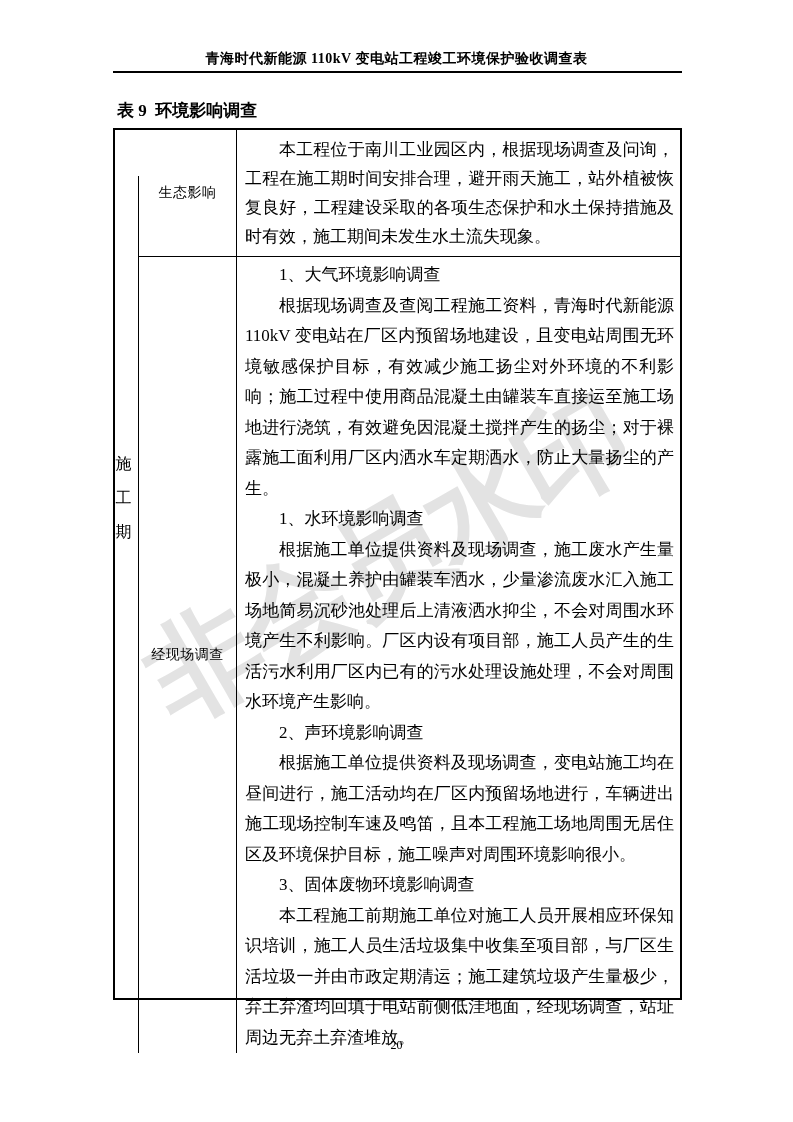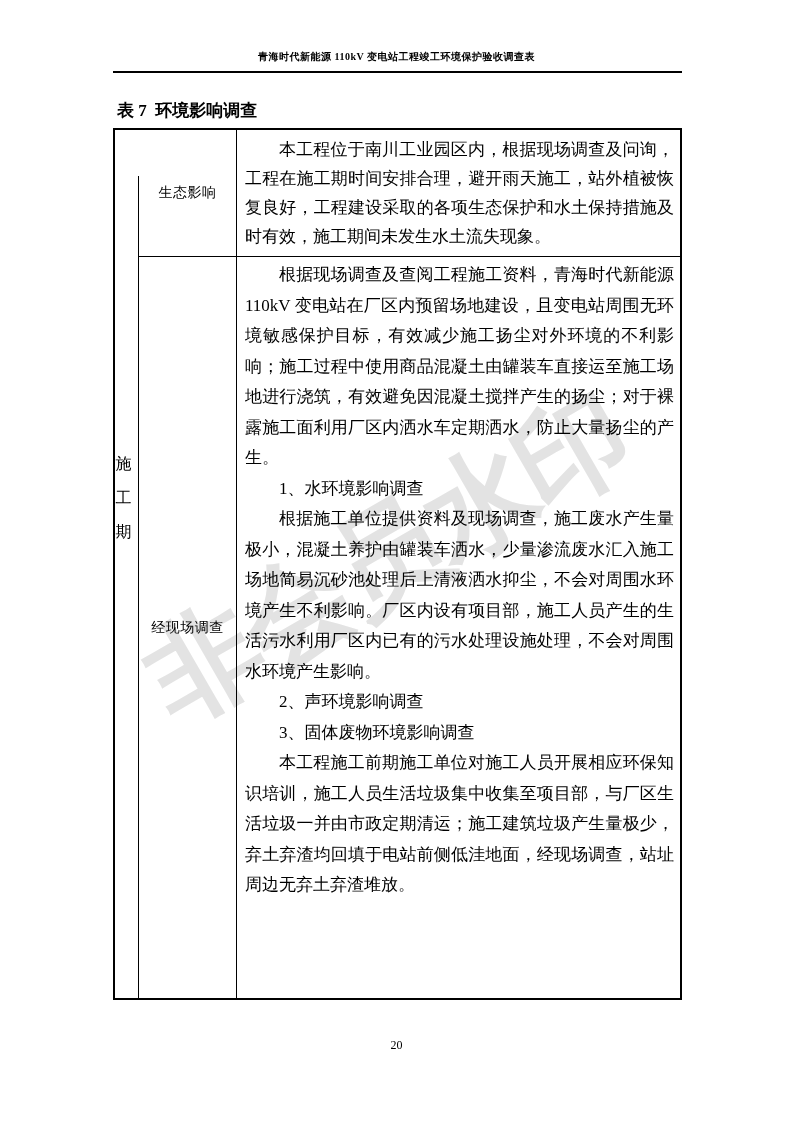--- a/index.html
+++ b/index.html
@@ -24,21 +24,21 @@
     transform:rotate(-30deg);
     transform-origin:56px 56px;
     z-index:0;
     font-family:"Liberation Sans","DejaVu Sans",sans-serif;
     user-select:none;
   }
   
   .doc-header {
     position:absolute; top:50px; left:0; width:100%;
     text-align:center;
-    font-size:10px; font-weight:bold;
+    font-size:14px; font-weight:bold;
     letter-spacing:0.5px;
     z-index:1;
   }
   .header-rule {
     position:absolute; top:71px; left:113px;
     width:569px; height:2px; background:#000;
     z-index:1;
   }
   
   .table-title {
@@ -103,41 +103,43 @@
 <body>
 
 <div class="page">
 
   <div class="watermark">非会员水印</div>
 
   <div class="doc-header">青海时代新能源 110kV 变电站工程竣工环境保护验收调查表</div>
 
   <div class="header-rule"></div>
 
-  <div class="table-title">表 7  环境影响调查</div>
+  <div class="table-title">表 9  环境影响调查</div>
 
   <div class="doc-table">
 
     <div class="cell phase-cell">
       <div class="vtext">施工期</div>
     </div>
 
     <div class="cell label-cell r1c2">生态影响</div>
 
     <div class="cell content-cell r1c3">
         <p>本工程位于南川工业园区内，根据现场调查及问询，工程在施工期时间安排合理，避开雨天施工，站外植被恢复良好，工程建设采取的各项生态保护和水土保持措施及时有效，施工期间未发生水土流失现象。</p>
       </div>
 
     <div class="cell label-cell r2c2">经现场调查</div>
 
     <div class="cell content-cell r2c3">
+        <p>1、大气环境影响调查</p>
         <p>根据现场调查及查阅工程施工资料，青海时代新能源 110kV 变电站在厂区内预留场地建设，且变电站周围无环境敏感保护目标，有效减少施工扬尘对外环境的不利影响；施工过程中使用商品混凝土由罐装车直接运至施工场地进行浇筑，有效避免因混凝土搅拌产生的扬尘；对于裸露施工面利用厂区内洒水车定期洒水，防止大量扬尘的产生。</p>
         <p>1、水环境影响调查</p>
         <p>根据施工单位提供资料及现场调查，施工废水产生量极小，混凝土养护由罐装车洒水，少量渗流废水汇入施工场地简易沉砂池处理后上清液洒水抑尘，不会对周围水环境产生不利影响。厂区内设有项目部，施工人员产生的生活污水利用厂区内已有的污水处理设施处理，不会对周围水环境产生影响。</p>
         <p>2、声环境影响调查</p>
+        <p>根据施工单位提供资料及现场调查，变电站施工均在昼间进行，施工活动均在厂区内预留场地进行，车辆进出施工现场控制车速及鸣笛，且本工程施工场地周围无居住区及环境保护目标，施工噪声对周围环境影响很小。</p>
         <p>3、固体废物环境影响调查</p>
         <p>本工程施工前期施工单位对施工人员开展相应环保知识培训，施工人员生活垃圾集中收集至项目部，与厂区生活垃圾一并由市政定期清运；施工建筑垃圾产生量极少，弃土弃渣均回填于电站前侧低洼地面，经现场调查，站址周边无弃土弃渣堆放。</p>
       </div>
 
   </div>
 
   <div class="page-number">20</div>
 
 </div>
 

